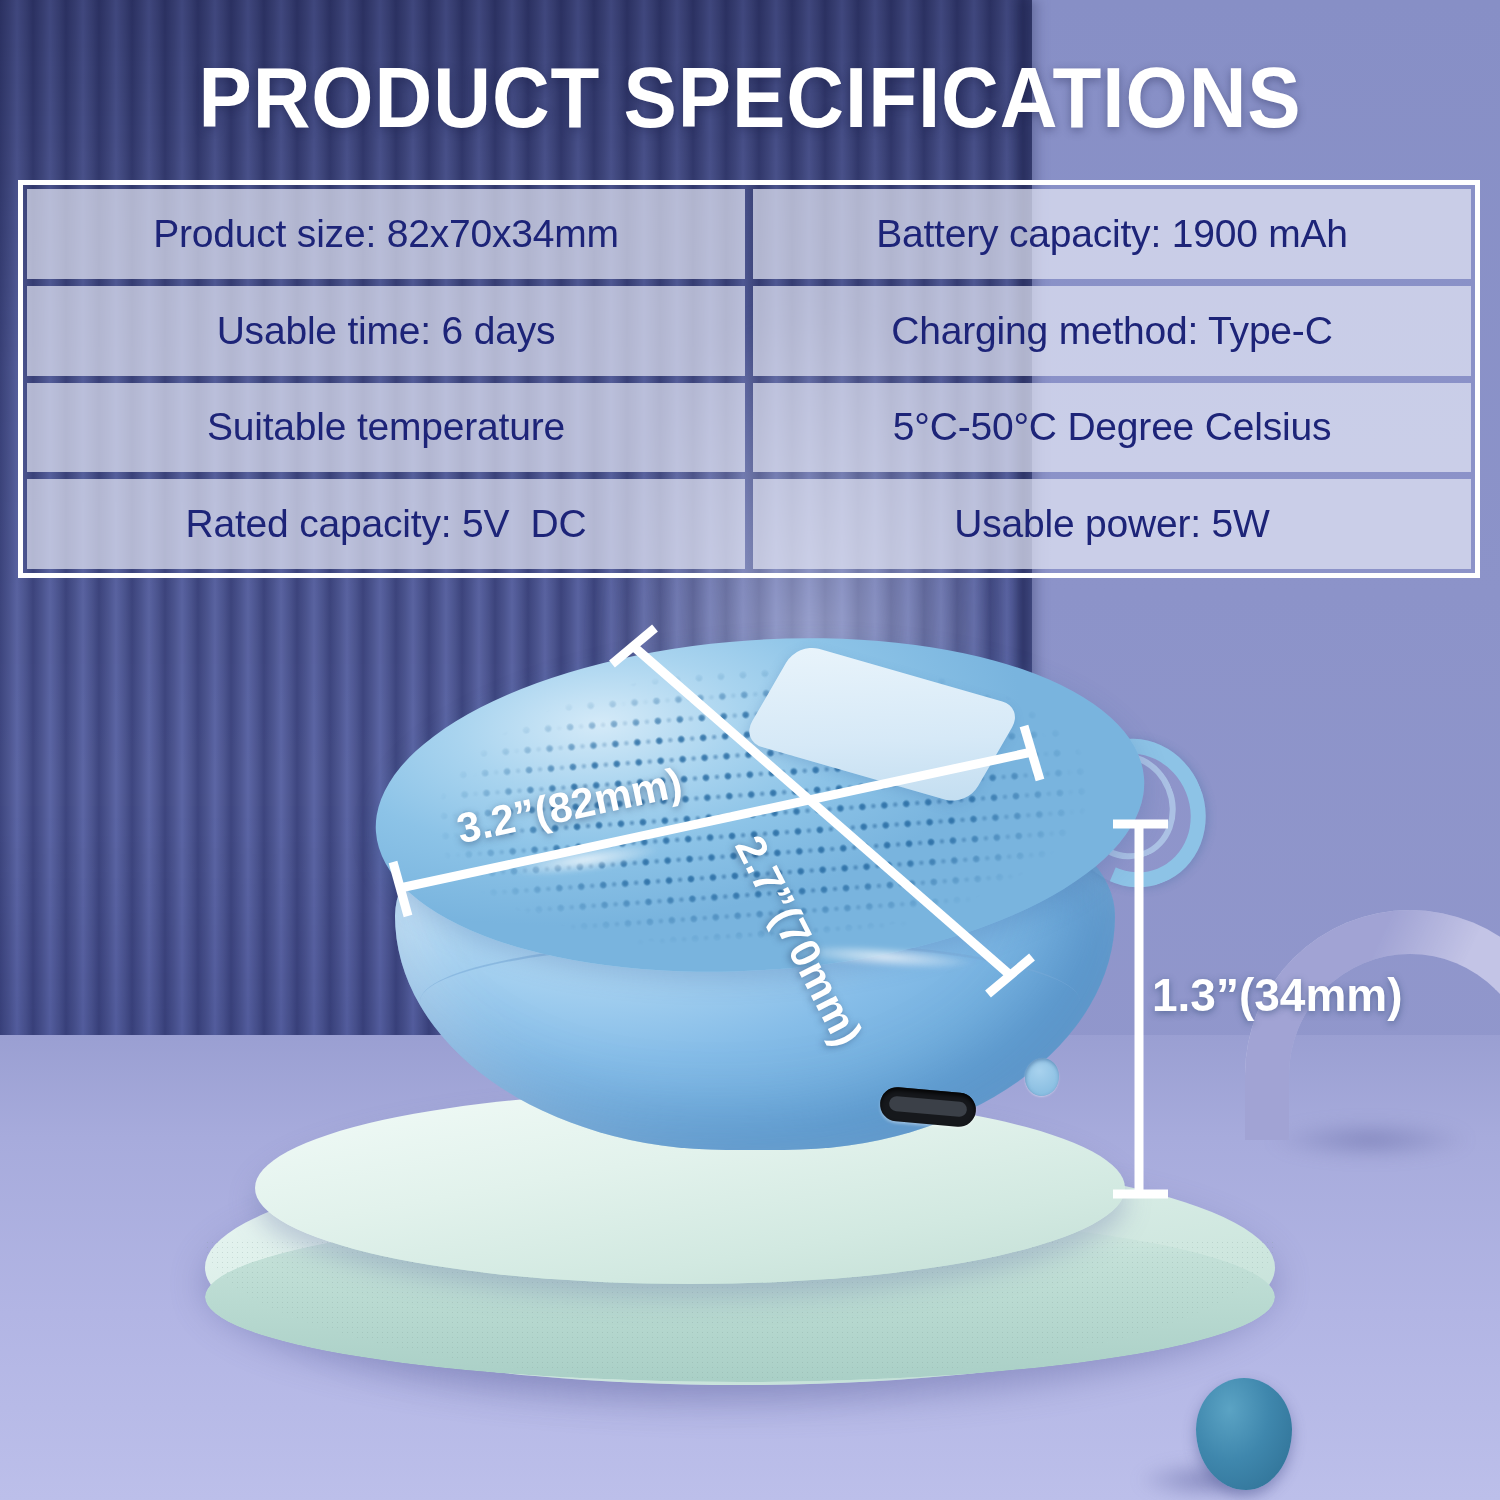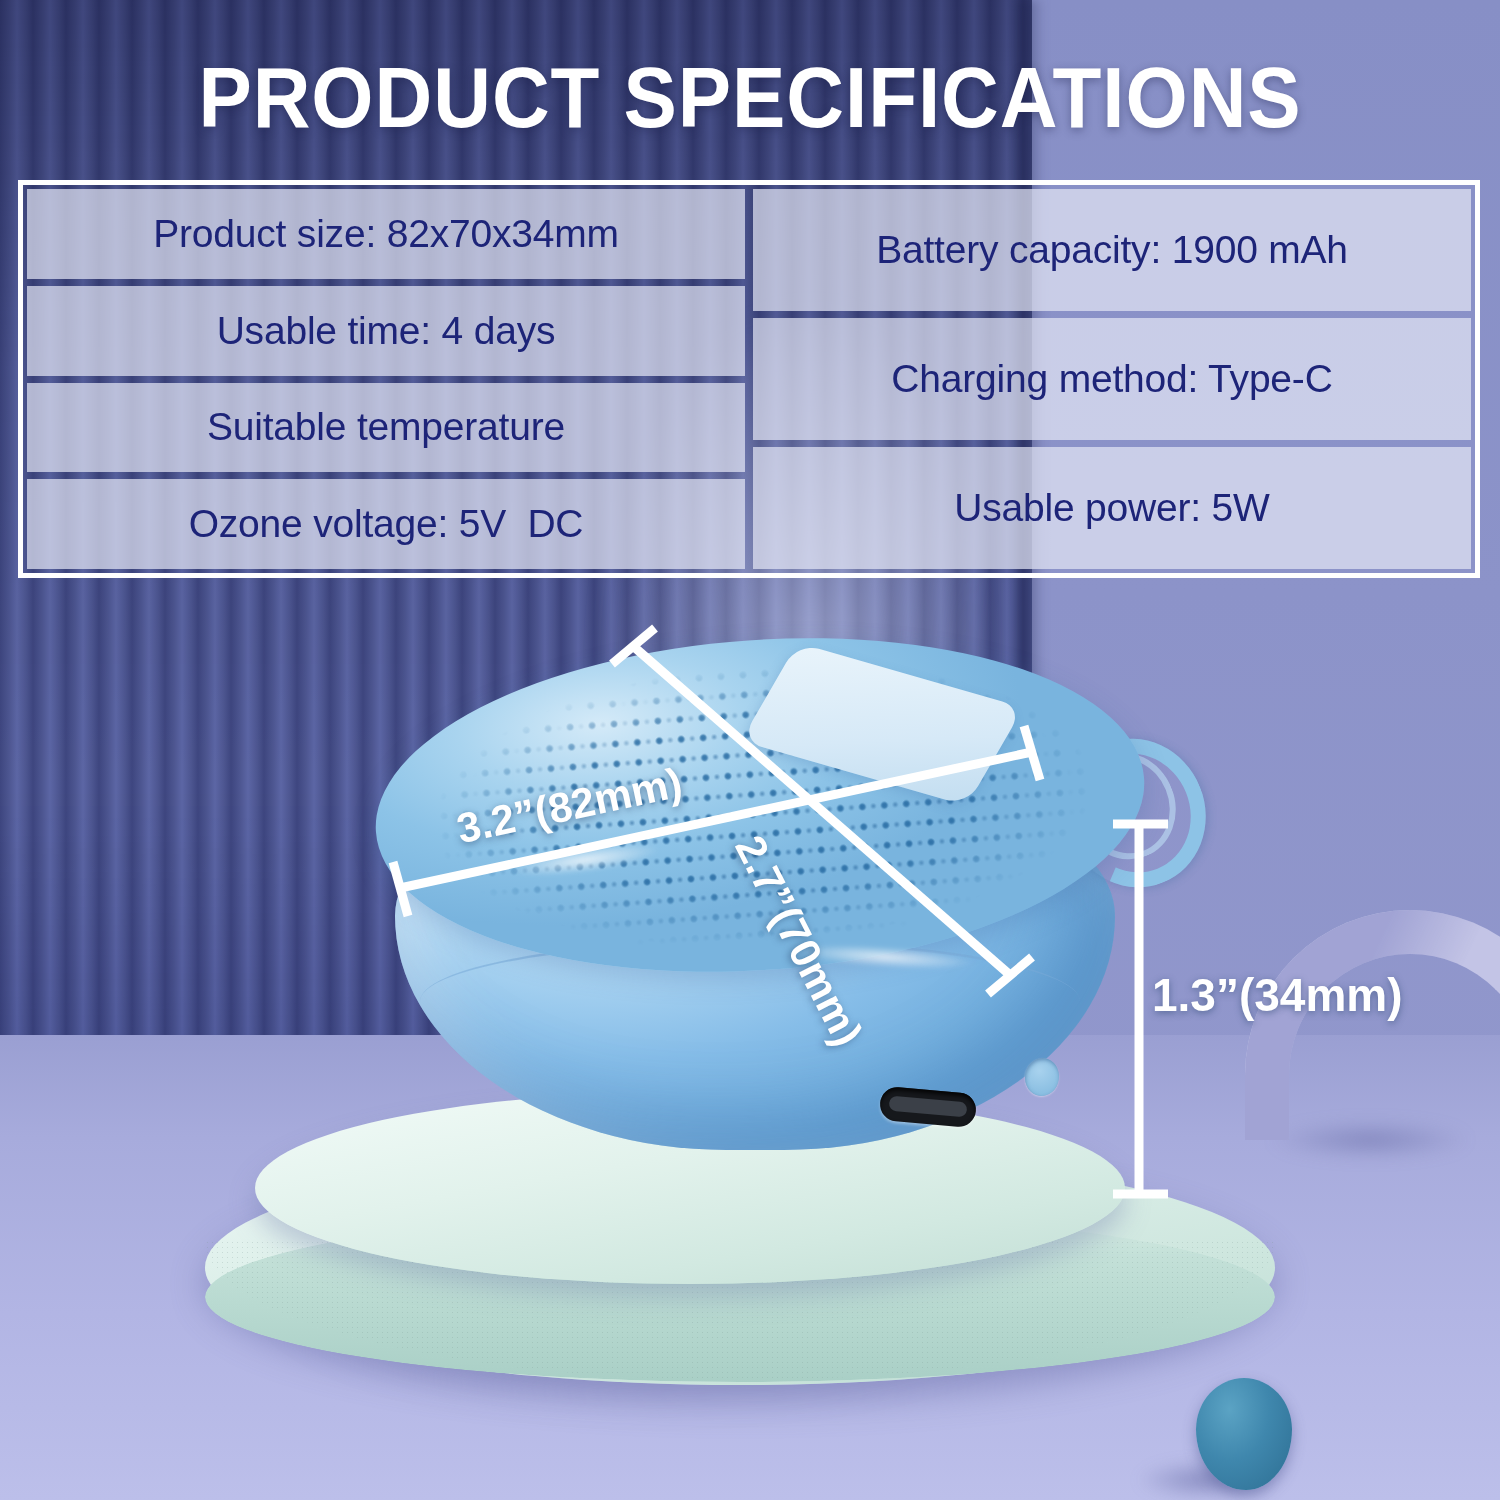--- a/index.html
+++ b/index.html
@@ -345,24 +345,25 @@
 
   <div class="dim-label dim-82">3.2”(82mm)</div>
   <div class="dim-label dim-70">2.7”(70mm)</div>
   <div class="dim-label dim-34">1.3”(34mm)</div>
 
   <div class="title">PRODUCT SPECIFICATIONS</div>
 
   <div class="spec-table">
     <div class="spec-col">
       <div class="spec-cell">Product size: 82x70x34mm</div>
-      <div class="spec-cell">Usable time: 4 days</div>
+      <div class="spec-cell">Usable time: 6 days</div>
       <div class="spec-cell">Suitable temperature</div>
-      <div class="spec-cell">Ozone voltage: 5V  DC</div>
+      <div class="spec-cell">Rated capacity: 5V  DC</div>
     </div>
     <div class="spec-col">
       <div class="spec-cell">Battery capacity: 1900 mAh</div>
       <div class="spec-cell">Charging method: Type-C</div>
+      <div class="spec-cell">5°C-50°C Degree Celsius</div>
       <div class="spec-cell">Usable power: 5W</div>
     </div>
   </div>
 
 </div>
 
 </body></html>

